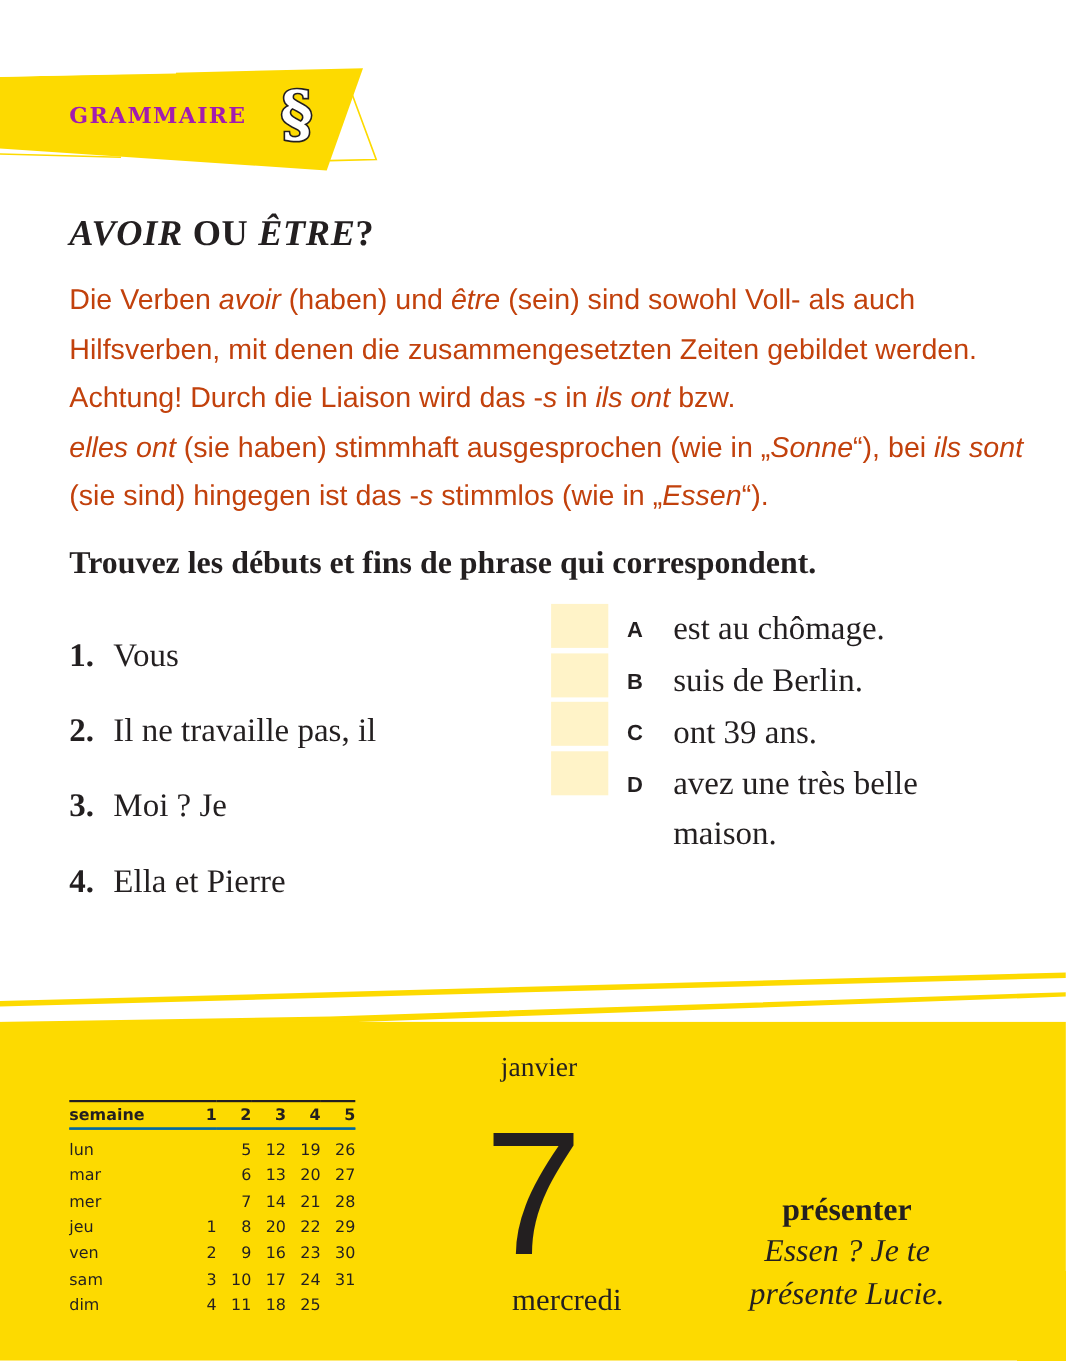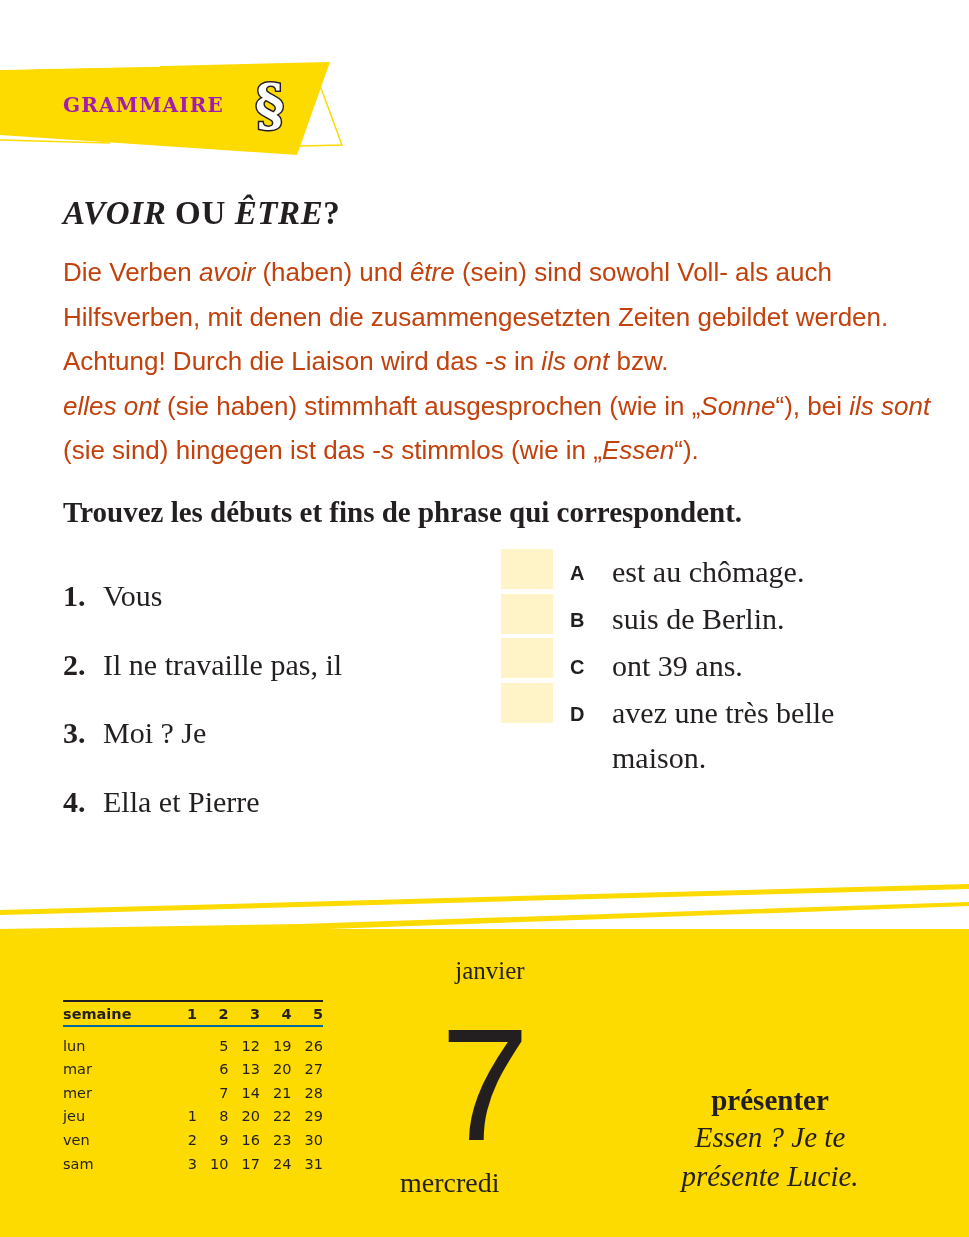--- a/index.html
+++ b/index.html
@@ -61,21 +61,21 @@
       border-collapse: collapse;
     }
     .cal-table th { font-weight: bold; text-align: right; padding: 4px 0 3px; border-top: 2px solid #231f20; border-bottom: 2px solid #0369a1; }
     .cal-table th:first-child { text-align: left; }
     .cal-table td { text-align: right; height: 23.7px; padding: 0; }
     .cal-table td:first-child { text-align: left; }
     .cal-table tr.first-row td { padding-top: 8px; height: 31px; }
 
     .month { position: absolute; left: 400px; top: 957px; width: 180px; text-align: center; font-size: 25px; font-family: "Liberation Serif", serif; }
     .day-number { position: absolute; left: 400px; top: 1005px; width: 170px; text-align: center; font-size: 160px; line-height: 160px; font-family: "Liberation Sans", sans-serif; color: #231f20; }
-    .weekday { position: absolute; left: 400px; top: 1167px; width: 165px; text-align: left; font-size: 28px; font-family: "Liberation Serif", serif; }
+    .weekday { position: absolute; left: 400px; top: 1167px; width: 165px; text-align: right; font-size: 28px; font-family: "Liberation Serif", serif; }
 
     .word-box { position: absolute; left: 640px; top: 1034px; width: 260px; text-align: center; font-family: "Liberation Serif", serif; margin-top: 48px; }
     .word { font-weight: bold; font-size: 29px; line-height: 36px; }
     .example { font-style: italic; font-size: 29px; line-height: 39px; }
   </style>
 </head>
 <body>
 
 <svg class="banner-svg" viewBox="0 55 360 110" preserveAspectRatio="none">
   <polygon points="0,70 330,62 297,155 0,135" fill="#fdda00"></polygon>
@@ -185,20 +185,28 @@
         <td>30</td>
       </tr>
     <tr>
         <td>sam</td>
         <td>3</td>
         <td>10</td>
         <td>17</td>
         <td>24</td>
         <td>31</td>
       </tr>
+    <tr>
+        <td>dim</td>
+        <td>4</td>
+        <td>11</td>
+        <td>18</td>
+        <td>25</td>
+        <td></td>
+      </tr>
   </tbody>
 </table>
 
 <div class="month">janvier</div>
 <div class="day-number">7</div>
 <div class="weekday">mercredi</div>
 
 <div class="word-box">
   <div class="word">présenter</div>
   <div class="example">Essen ? Je te</div>

